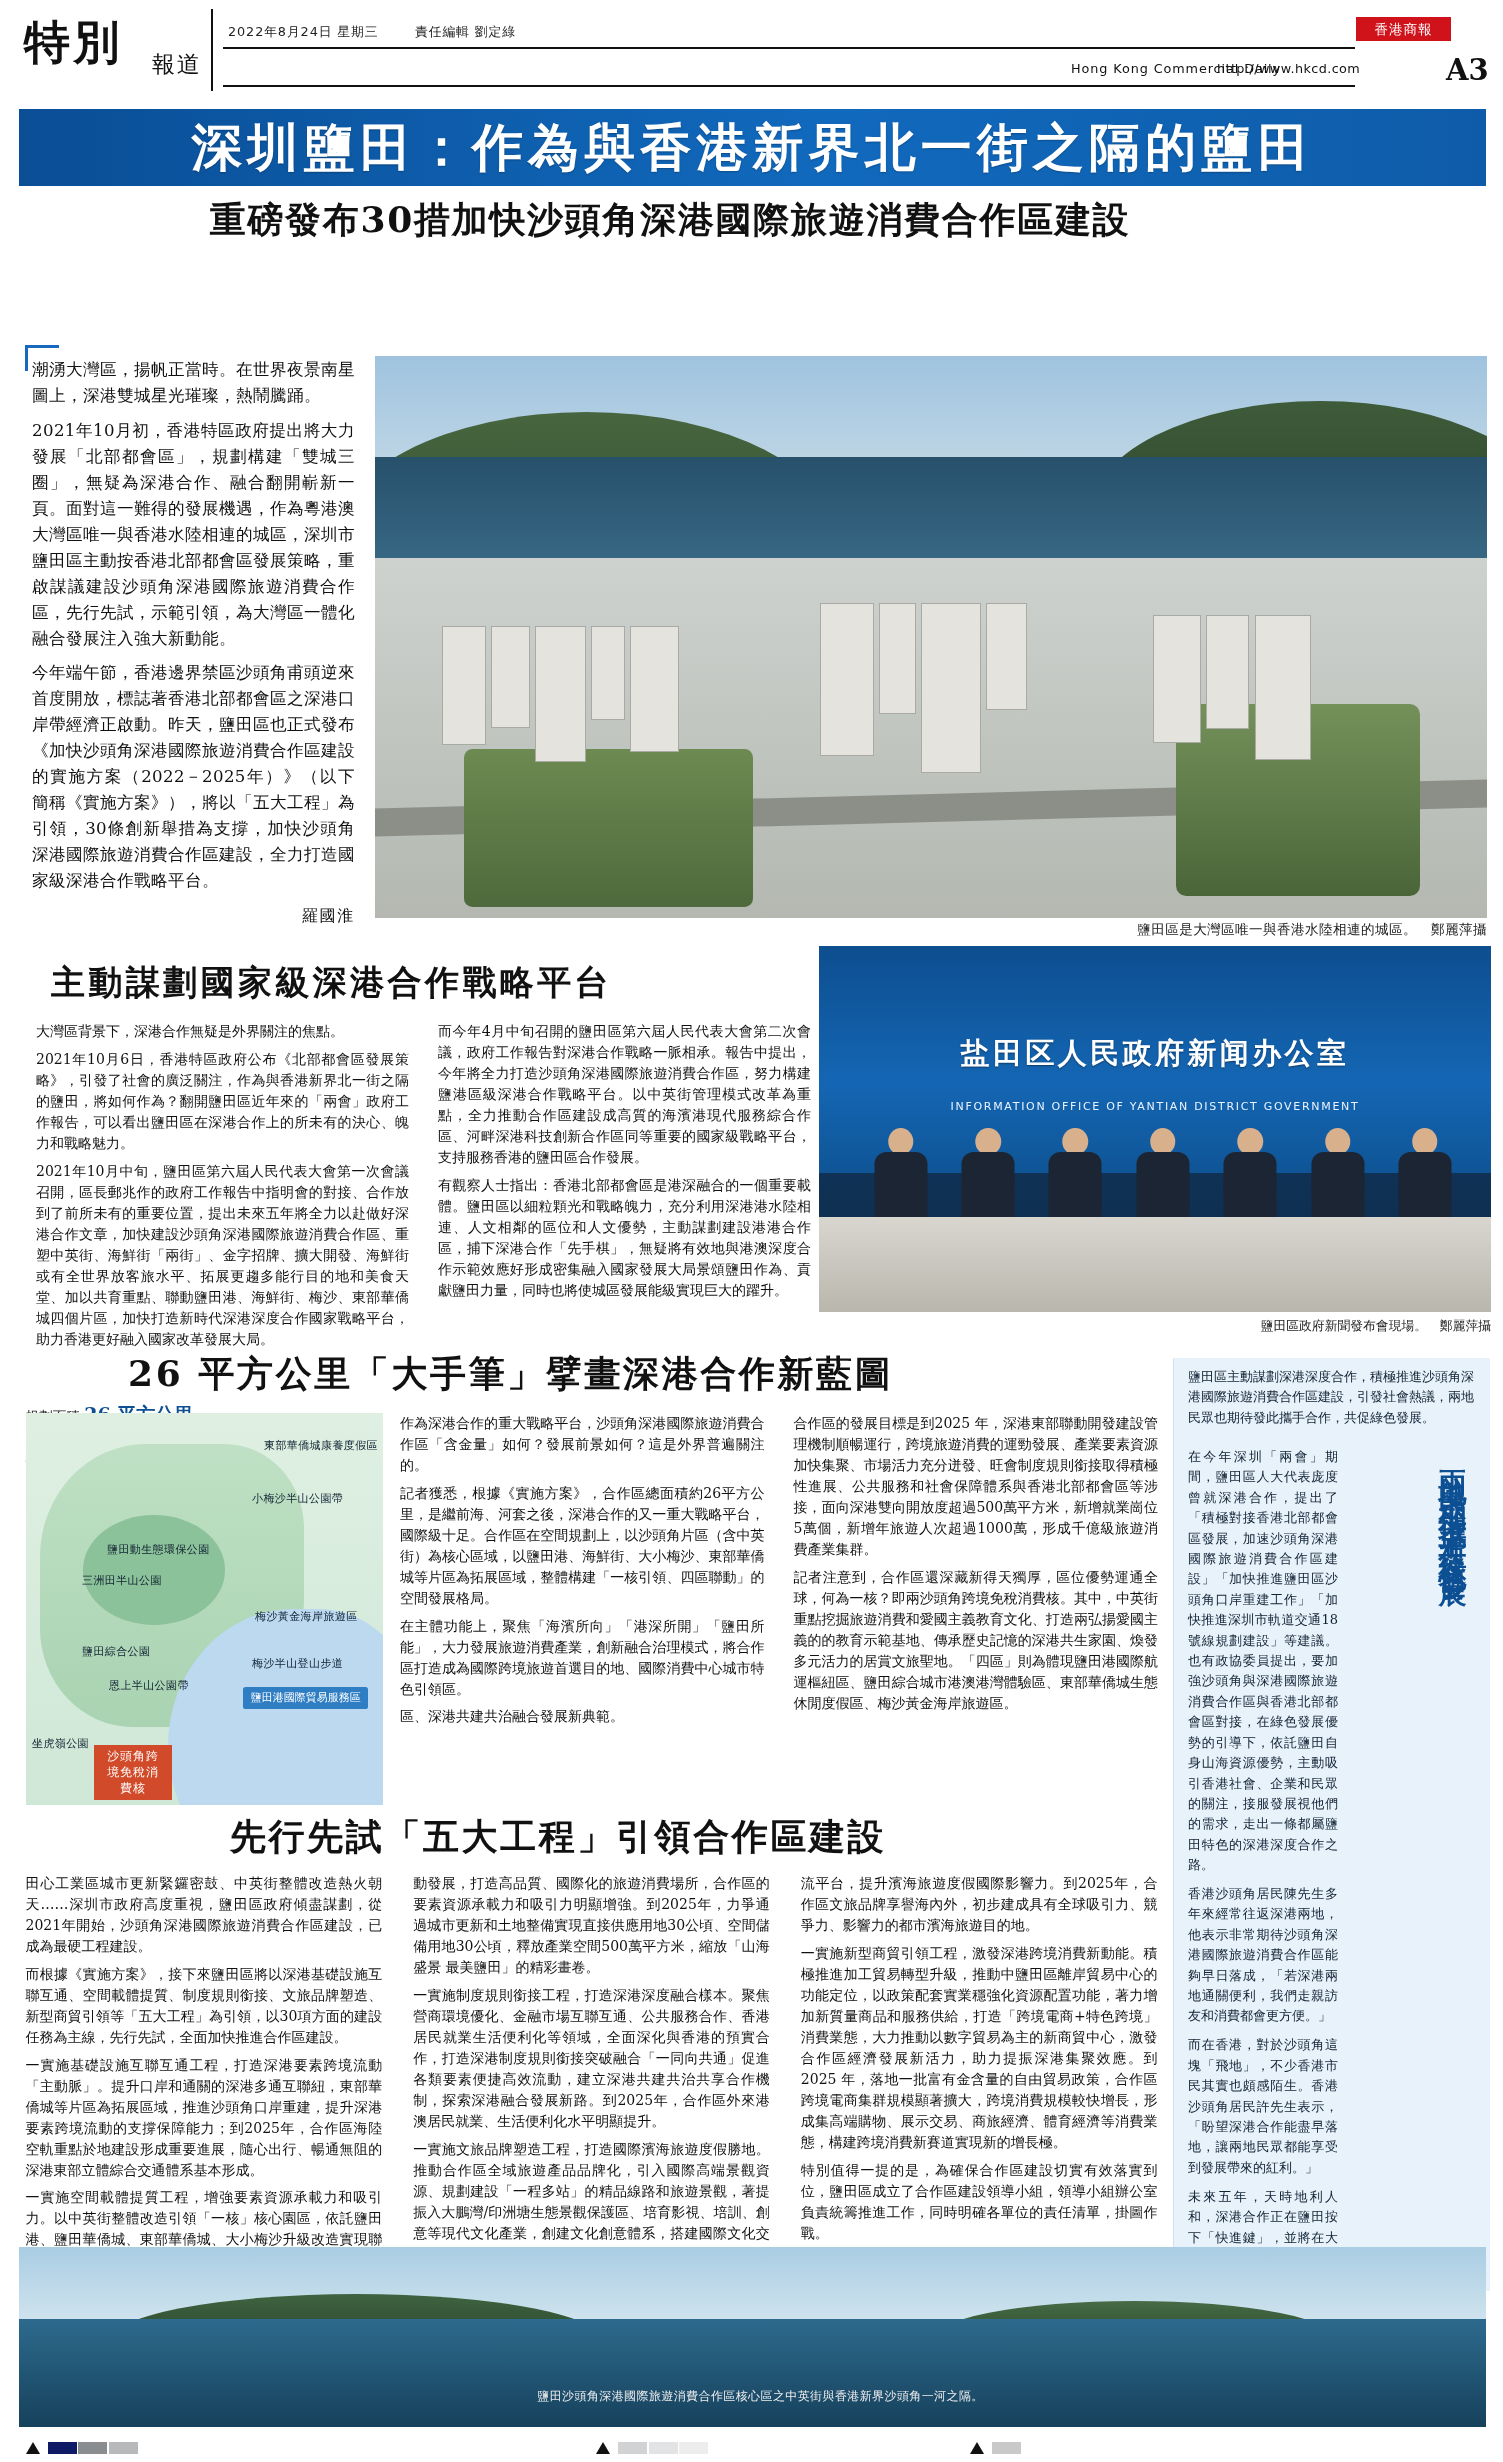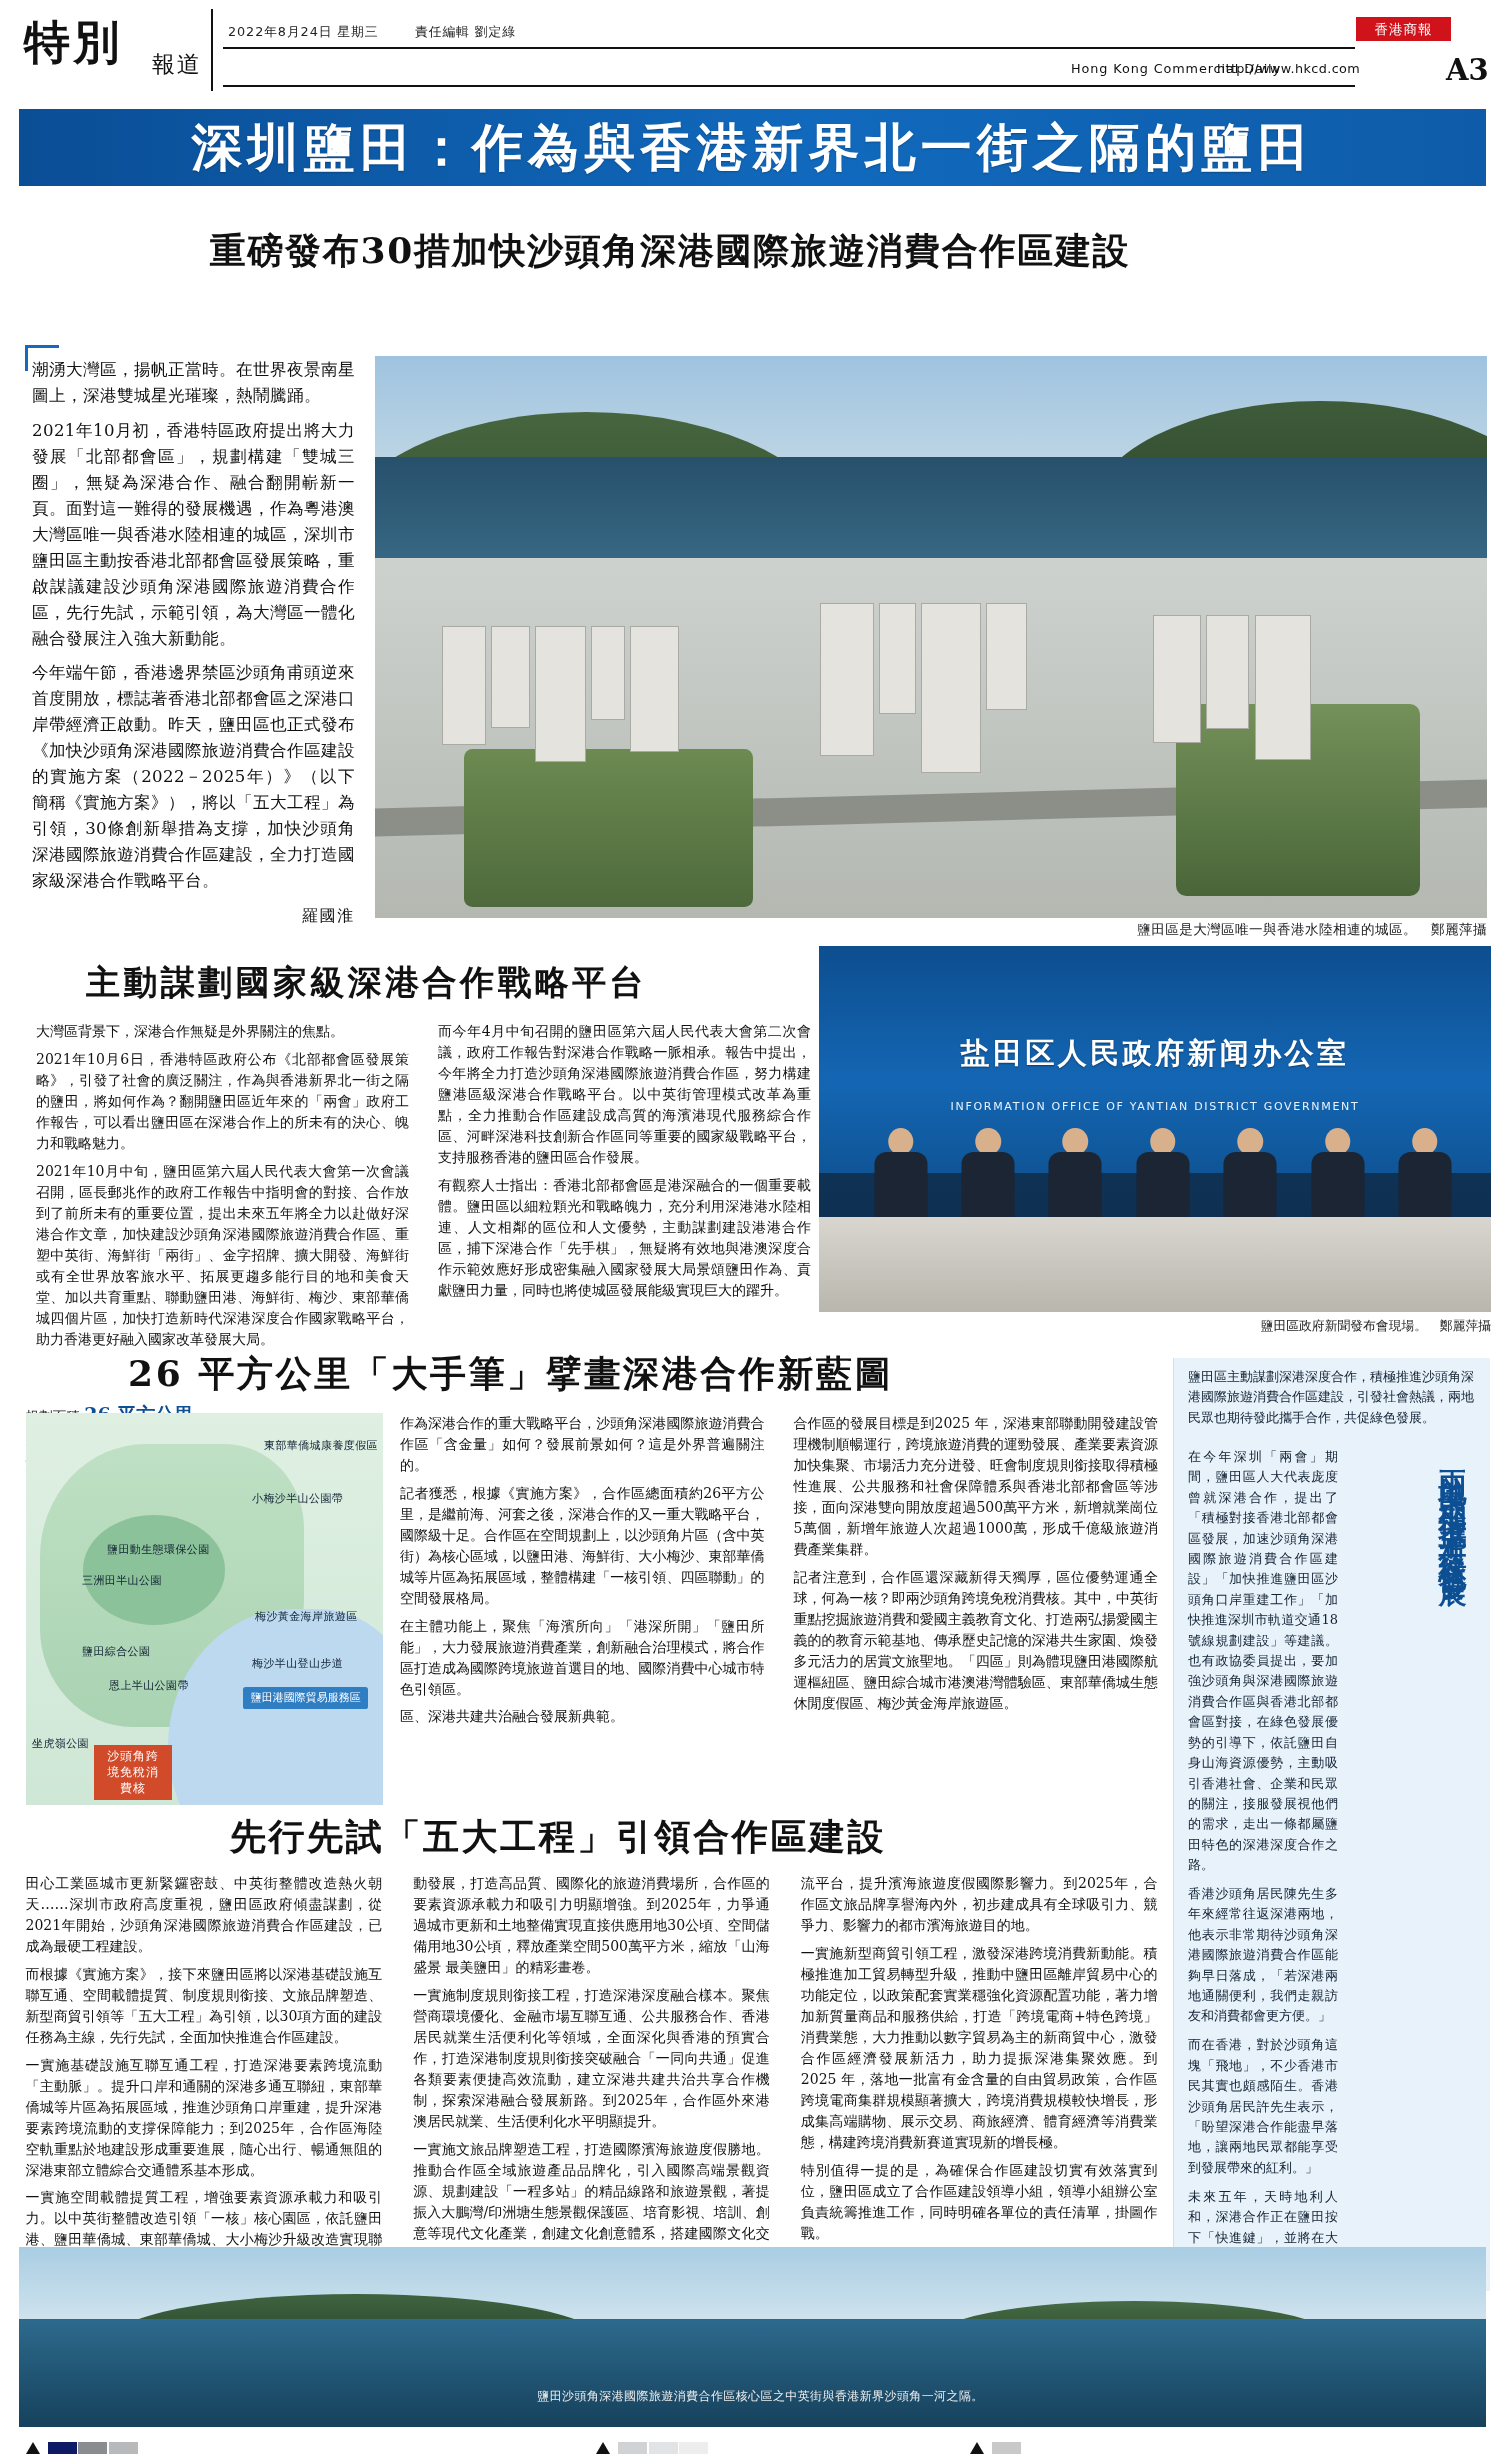--- a/index.html
+++ b/index.html
@@ -59,21 +59,21 @@
   }
   .headline-band .hl {
     position:absolute; left:50%; top:50%; transform:translate(-50%,-50%);
     color:#fff; font-family:"DejaVu Serif","Liberation Serif",serif; font-weight:bold;
     font-size:51px; letter-spacing:5.1px; white-space:nowrap;
     text-shadow:0 1.7px 1.7px rgba(0,0,0,0.25);
   }
   .subheadline {
     position:absolute; left:0; top:196px; width:1340px; text-align:center;
     font-family:"DejaVu Serif","Liberation Serif",serif; font-weight:bold;
-    font-size:36px; letter-spacing:1.7px; color:#111;margin-top:31px;
+    font-size:36px; letter-spacing:1.7px; color:#111;
   }
 
   
   .lead {
     position:absolute; left:32px; top:357px; width:323px;
   }
   .lead .corner {
     position:absolute; left:-6.8px; top:-12px; width:34px; height:25.5px;
     border-left:3.4px solid #1769c0; border-top:3.4px solid #1769c0;
   }
@@ -115,21 +115,21 @@
   .hero-caption {
     position:absolute; left:375px; top:921px; width:1112px;
     text-align:right; font-size:13.6px; color:#222; letter-spacing:0.4px;
     font-family:"DejaVu Serif","Liberation Serif",serif;
   }
 
   
   .sec1-title {
     position:absolute; left:51px; top:960px;
     font-family:Liberation Serif, serif; font-weight:bold;
-    font-size:34px; letter-spacing:3.4px; color:#111;margin-left:35px;
+    font-size:34px; letter-spacing:3.4px; color:#111;
   }
   .sec1-cols {
     position:absolute; left:36px; top:1021px; width:775px;
     column-count:2; column-gap:29px;
   }
   .sec1-cols p {
     margin:0 0 6.8px 0; font-family:"DejaVu Serif","Liberation Serif",serif;
     font-size:14px; line-height:21px; text-align:justify; color:#111;
   }
 

